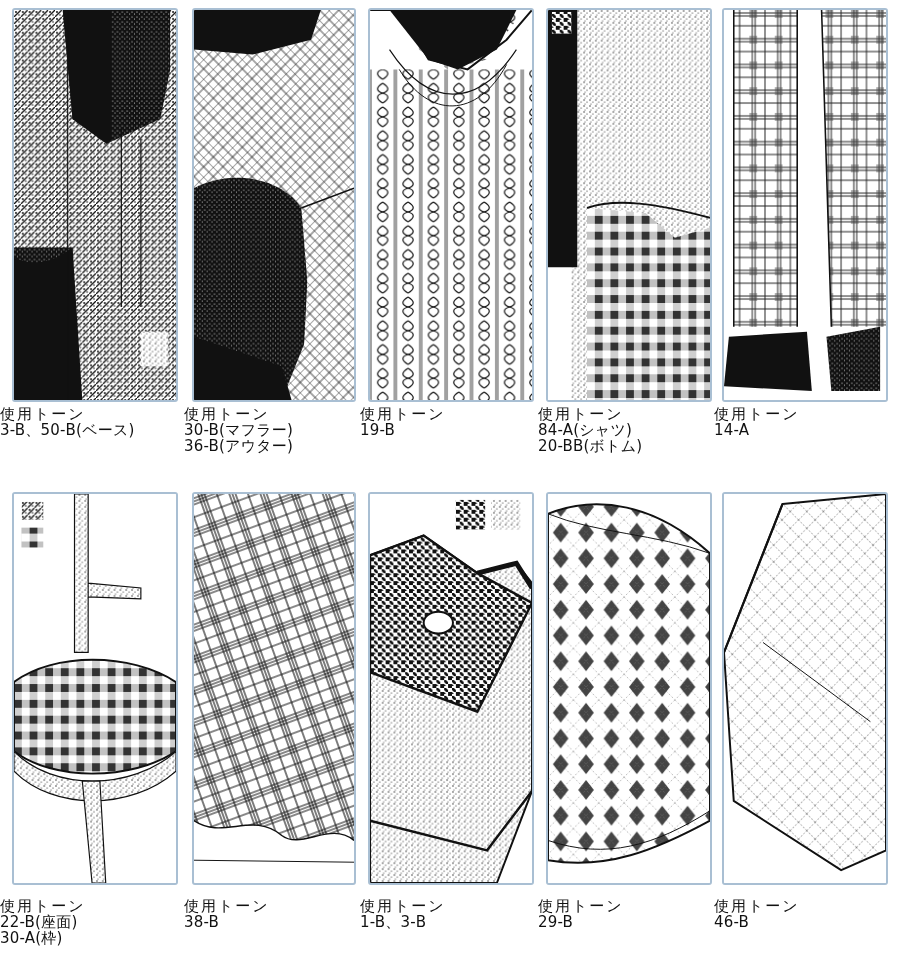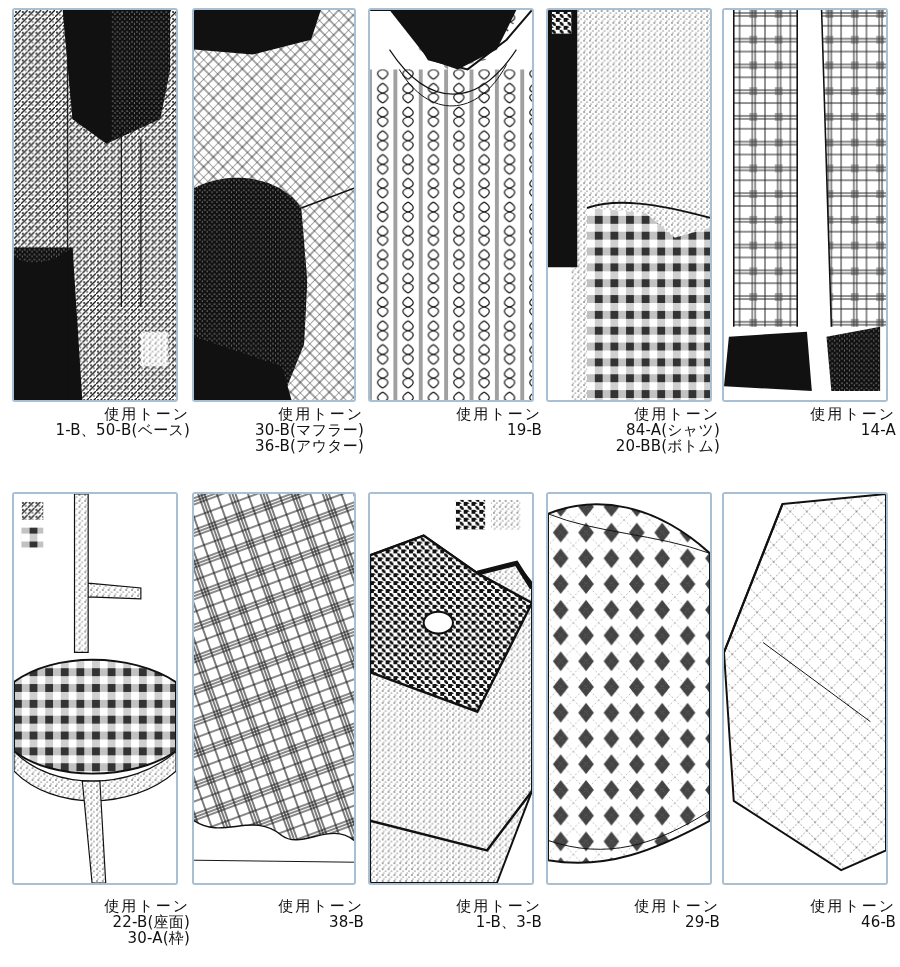--- a/index.html
+++ b/index.html
@@ -1,21 +1,21 @@
 <!DOCTYPE html>
 <html><head>
 <meta charset="utf-8">
 <style>
   html, body { margin: 0; padding: 0; background: #ffffff; }
   body { width: 900px; height: 967px; position: relative; overflow: hidden;
          font-family: "DejaVu Sans", "Liberation Sans", sans-serif; color: #111; }
   .panel { position: absolute; border: 2px solid #a9bfd3; border-radius: 3px;
            box-sizing: border-box; overflow: hidden; background: #fff; }
   .panel svg { display: block; width: 100%; height: 100%; }
-  .caption { position: absolute; text-align: right; font-size: 15px; line-height: 16px;
+  .caption { position: absolute; text-align: left; font-size: 15px; line-height: 16px;
              letter-spacing: 0.2px; }
   .caption div { white-space: nowrap; }
   .cap-head { letter-spacing: 2px; }
 </style>
 </head>
 <body>
 
 <svg width="0" height="0" style="position:absolute">
   <defs>
     <pattern id="houndstooth" width="8" height="8" patternUnits="userSpaceOnUse">
@@ -82,21 +82,21 @@
     <path d="M50 0H160V60L150 110L95 135L60 110L50 0Z" fill="url(#darkspeckle)"></path>
     <path d="M50 0H100V130L95 135L60 110Z" fill="#111"></path>
     <path d="M0 240H60V394H0Z" fill="url(#darkspeckle)"></path>
     <path d="M0 250C20 260 40 255 60 240L70 394H0Z" fill="#111"></path>
     <rect x="130" y="325" width="28" height="35" fill="url(#speckle)"></rect>
     <path d="M55 0V394M110 120V300M130 130V300" stroke="#111" stroke-width="1.2"></path>
   </svg>
 </div>
 <div class="caption" style="left:0px;top:406px;width:190px;">
   <div class="cap-head">使用トーン</div>
-  <div>1-B、50-B(ベース)</div>
+  <div>3-B、50-B(ベース)</div>
 </div>
 
 <div class="panel" style="left:192px;top:8px;width:164px;height:394px;">
   <svg viewBox="0 0 164 394" preserveAspectRatio="none">
     <rect width="164" height="394" fill="url(#lattice)"></rect>
     <path d="M0 0H130L120 30L60 45L0 40Z" fill="#111"></path>
     <path d="M0 180C40 160 90 170 110 200L120 320L90 394H0Z" fill="url(#darkspeckle)"></path>
     <path d="M0 330L90 360L100 394H0Z" fill="#111"></path>
     <path d="M120 200L164 180V394H110Z" fill="url(#lattice)"></path>
     <path d="M110 200L164 180" stroke="#111" stroke-width="1.5"></path>

